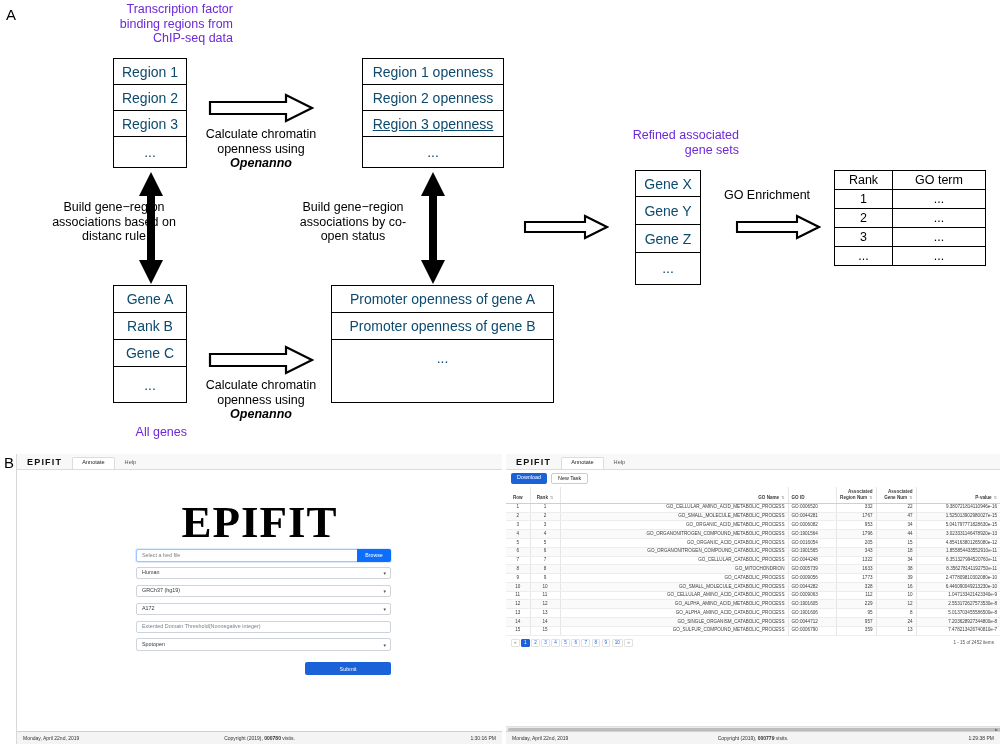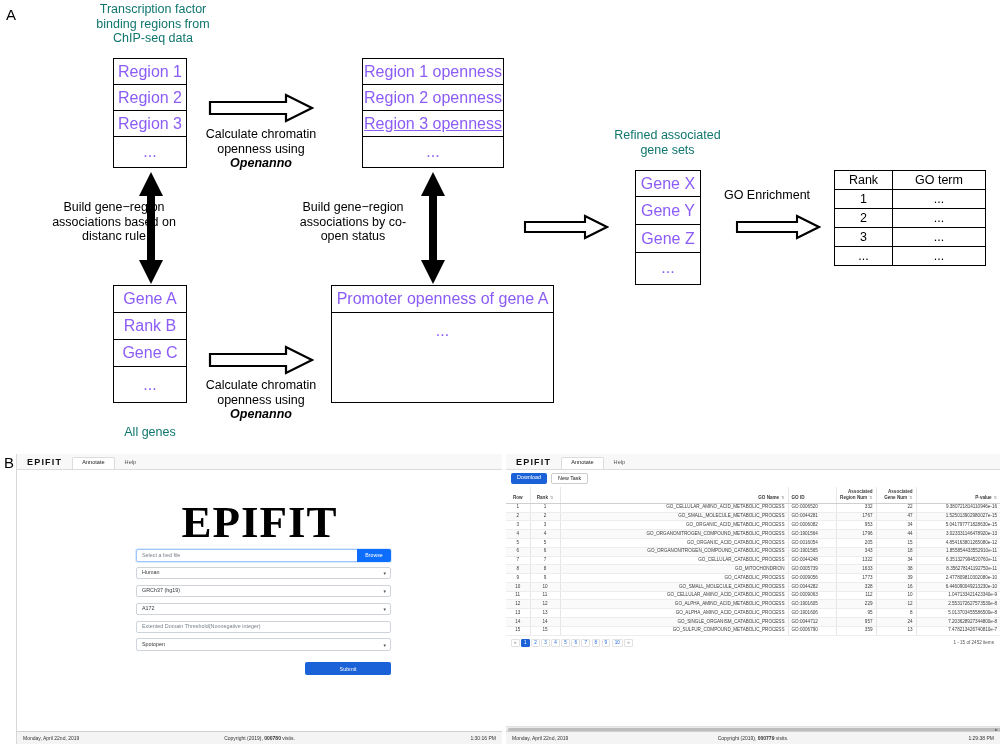--- a/index.html
+++ b/index.html
@@ -7,27 +7,27 @@
   body {
     width:1000px; height:744px; background:#ffffff;
     font-family:"Liberation Sans", sans-serif;
     color:#000; overflow:hidden; position:relative;
   }
 
   
   #panelA { position:absolute; left:0; top:0; width:1000px; height:448px; }
   .panel-letter { position:absolute; font-size:15px; font-weight:400; color:#000; }
 
-  .cap { position:absolute; text-align:center; font-size:12.5px; line-height:14.5px; color:#0f766e; }
+  .cap { position:absolute; text-align:right; font-size:12.5px; line-height:14.5px; color:#6d28d9; }
 
   .stack { position:absolute; border:1.6px solid #000; background:#fff; }
   .stack .cell {
     border-bottom:1.4px solid #000; text-align:center;
-    font-size:16px; line-height:1; display:flex; align-items:center; justify-content:center;
-    color:#8b5cf6;
+    font-size:14px; line-height:1; display:flex; align-items:center; justify-content:center;
+    color:#0c4a6e;
   }
   .stack .cell:last-child { border-bottom:none; }
 
   .ar-label { position:absolute; text-align:center; font-size:12.5px; line-height:14.5px; }
   .ar-label i { font-style:italic; font-weight:bold; }
 
   
   .harrow { position:absolute; }
 
   
@@ -199,20 +199,21 @@
   <svg class="harrow" style="left:208px; top:345px;" width="106" height="30" viewBox="0 0 106 30">
     <polygon points="2,9 78,9 78,2 104,15 78,28 78,21 2,21" fill="#fff" stroke="#000" stroke-width="2.2"></polygon>
   </svg>
   <div class="ar-label" style="left:196px; top:378px; width:130px;">
     <span>Calculate chromatin openness using</span><br>
     <i>Openanno</i>
   </div>
 
   <div class="stack" style="left:331px; top:285px; width:223px; height:118px;">
     <div class="cell" style="height:27px;">Promoter openness of gene A</div>
+    <div class="cell" style="height:27px;">Promoter openness of gene B</div>
     <div class="cell" style="height:35px;">...</div>
   </div>
 
   <svg class="harrow" style="left:523px; top:214px;" width="86" height="26" viewBox="0 0 86 26">
     <polygon points="2,8 62,8 62,2 84,13 62,24 62,18 2,18" fill="#fff" stroke="#000" stroke-width="2.1"></polygon>
   </svg>
 
   <div class="cap" style="left:596px; top:128px; width:143px;">
     Refined associated<br>gene sets
   </div>

